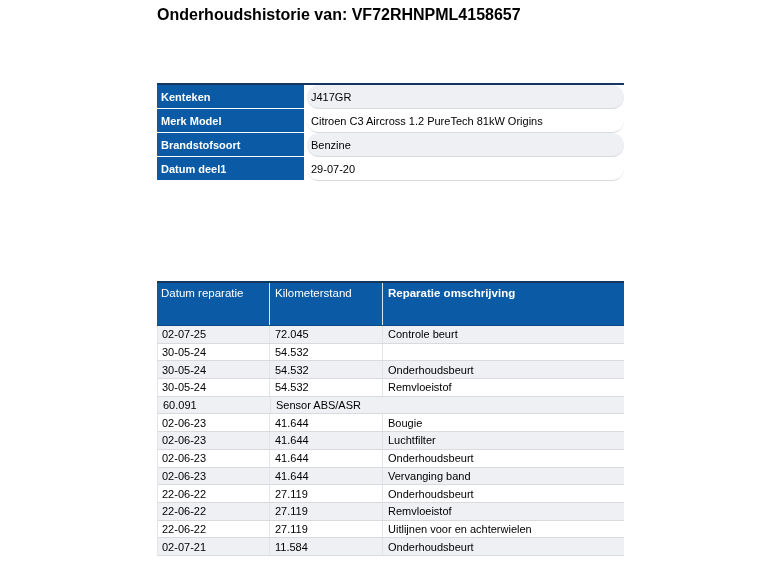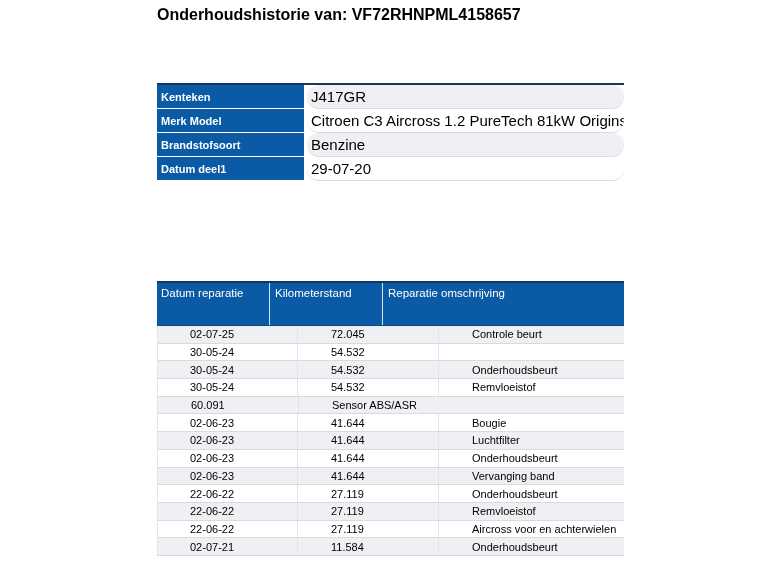--- a/index.html
+++ b/index.html
@@ -29,21 +29,21 @@
   }
   .vrow{display:flex;height:24px;}
   .vlabel{
     width:150px;background:var(--blue);color:var(--headertext);
     font-weight:bold;font-size:11px;
     border-right:3px solid #ffffff;border-bottom:1px solid #ffffff;
     padding-left:4px;display:flex;align-items:center;
     white-space:nowrap;overflow:hidden;
   }
   .vvalue{
-    flex:1;font-size:15px;color:var(--text);
+    flex:1;font-size:11px;color:var(--text);
     border-bottom:1px solid var(--line);
     padding-left:4px;display:flex;align-items:center;
     white-space:nowrap;overflow:hidden;border-radius:12px;
   }
   .vrow:nth-child(odd) .vvalue{background:var(--altgray);}
   
   .history-table{
     position:absolute;left:157px;top:281px;width:467px;
     border-top:2px solid var(--navy);
   }
@@ -51,31 +51,31 @@
     display:flex;height:43px;background:var(--blue);
     border-bottom:1px solid rgba(22,54,95,0.45);
     justify-content:space-between;
   }
   .hcol{
     color:var(--headertext);font-size:11.5px;
     padding:4px 0 0 5px;white-space:nowrap;overflow:hidden;
   }
   .hcol:nth-child(1){width:113px;border-right:1px solid rgba(255,255,255,0.85);padding-left:4px;}
   .hcol:nth-child(2){width:113px;border-right:1px solid rgba(255,255,255,0.85);}
-  .hcol:nth-child(3){flex:1;}
+  .hcol:nth-child(3){flex:1;font-weight:bold;}
   .hbody{border-left:1px solid var(--vline);}
   .hrow{
     display:flex;height:17.7px;
     border-bottom:1px solid var(--line);
   }
   .hrow:nth-child(odd){background:var(--altgray);}
   .hcell{
     font-size:11px;color:var(--text);
     display:flex;align-items:center;
-    white-space:nowrap;overflow:hidden;margin-left:28px;
+    white-space:nowrap;overflow:hidden;
   }
   .hcell.c1{width:112px;border-right:1px solid var(--vline);padding-left:4px;}
   .hcell.c2{width:113px;border-right:1px solid var(--vline);padding-left:5px;}
   .hcell.c3{flex:1;padding-left:5px;}
 </style>
 </head>
 <body>
 
 <h1 class="page-title">Onderhoudshistorie van: VF72RHNPML4158657</h1>
 
@@ -170,21 +170,21 @@
 
   <div class="hrow">
     <div class="hcell c1">22-06-22</div>
     <div class="hcell c2">27.119</div>
     <div class="hcell c3">Remvloeistof</div>
   </div>
 
   <div class="hrow">
     <div class="hcell c1">22-06-22</div>
     <div class="hcell c2">27.119</div>
-    <div class="hcell c3">Aircross voor en achterwielen</div>
+    <div class="hcell c3">Uitlijnen voor en achterwielen</div>
   </div>
 
   <div class="hrow">
     <div class="hcell c1">02-07-21</div>
     <div class="hcell c2">11.584</div>
     <div class="hcell c3">Onderhoudsbeurt</div>
   </div>
 </div>
 </div>
 

